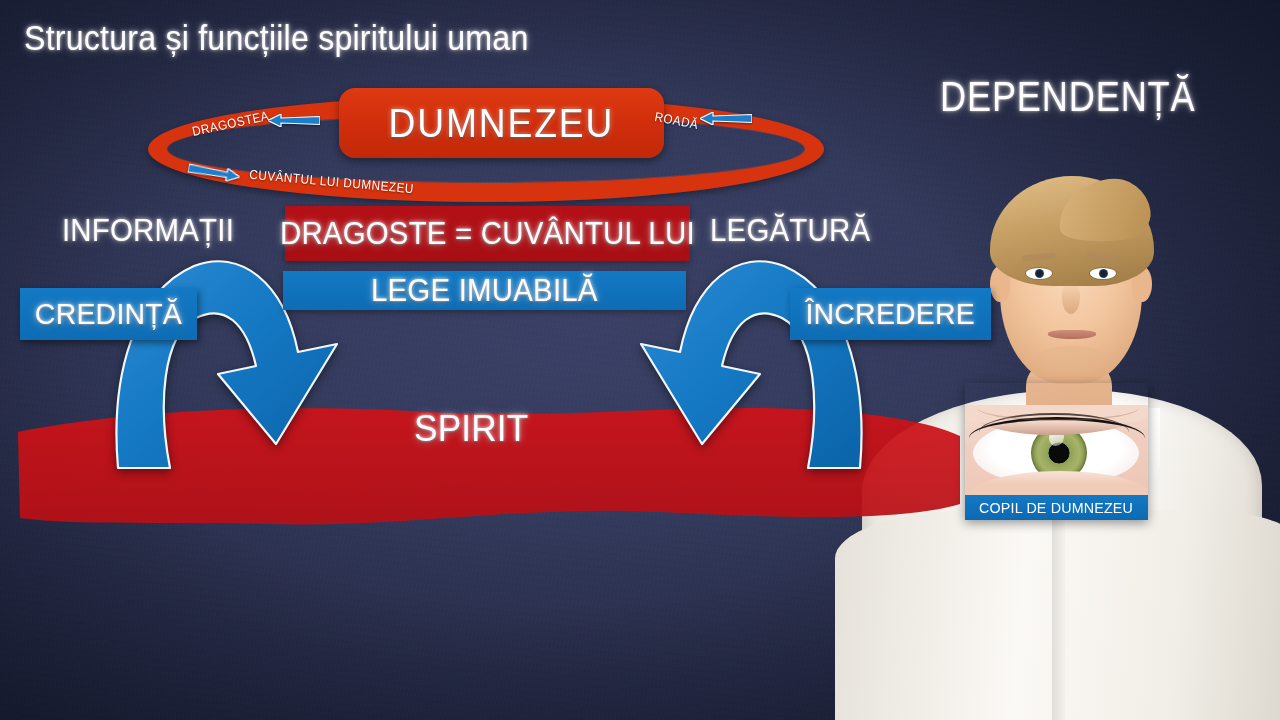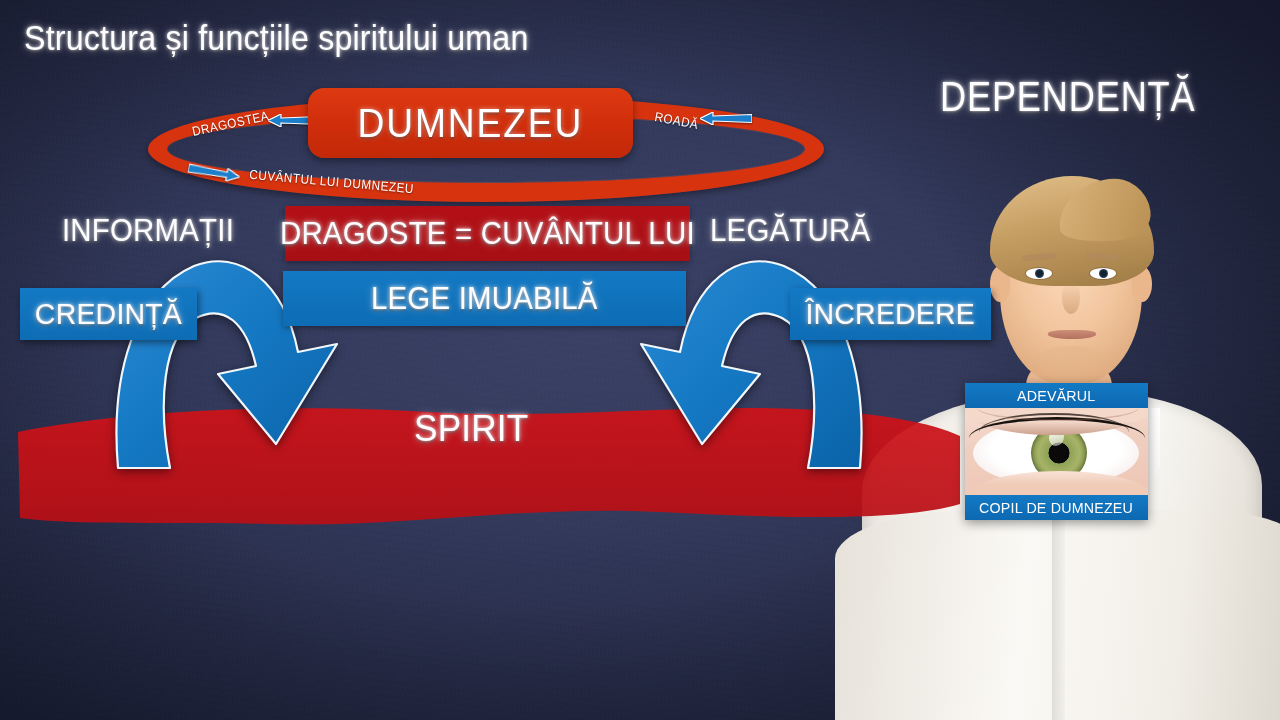--- a/index.html
+++ b/index.html
@@ -138,21 +138,21 @@
   #ring{
     position:absolute; left:148px; top:96px; width:676px; height:106px;
   }
   .ring-ell{
     position:absolute; inset:0;
     border:19px solid #d8330f;
     border-radius:50%;
     box-shadow:0 3px 7px rgba(0,0,0,.38), 0 0 0 1px rgba(255,120,80,.18) inset;
   }
   #dumnezeu-box{
-    position:absolute; left:308px; top:88px;
+    position:absolute; left:339px; top:88px;
     width:325px; height:70px;
     background:linear-gradient(180deg,#dd3a12 0%,#cf2d0b 55%,#c22908 100%);
     border-radius:16px;
     box-shadow:0 3px 8px rgba(0,0,0,.42);
     display:flex; align-items:center; justify-content:center;
   }
   #dumnezeu-box span{
     font-size:40px; letter-spacing:2px; color:#ffffff;
     transform:scaleX(.93);
     text-shadow:0 0 5px rgba(255,255,255,.55),0 2px 3px rgba(0,0,0,.45);
@@ -174,21 +174,21 @@
   
   #bar-red{
     position:absolute; left:285px; top:206px; width:405px; height:55px;
     background:linear-gradient(180deg,#b31016 0%,#a60f14 100%);
     box-shadow:0 2px 6px rgba(0,0,0,.35);
     display:flex; align-items:center; justify-content:center;
   }
   #bar-red span{ font-size:31px; transform:scaleX(.95); white-space:nowrap; }
 
   #bar-blue{
-    position:absolute; left:283px; top:271px; width:403px; height:55px;
+    position:absolute; left:283px; top:271px; width:403px; height:39px;
     background:linear-gradient(180deg,#1379c4 0%,#0d6cb4 100%);
     box-shadow:0 2px 6px rgba(0,0,0,.35);
     display:flex; align-items:center; justify-content:center;
   }
   #bar-blue span{ font-size:31px; transform:scaleX(.95); white-space:nowrap; }
 
   #nevoia{
     position:absolute; left:285px; top:340px; width:403px;
     text-align:center; font-size:31px;
   }
@@ -430,23 +430,20 @@
   <div id="incredere" class="side-box">
     <span class="glow cond">ÎNCREDERE</span>
   </div>
 
   <div id="spirit">
     <span class="glow cond">SPIRIT</span>
   </div>
 
 
   <div id="eye-card">
-    <div class="eye-bar" id="eye-bar-top">
-      <span class="cond">ADEVĂRUL</span>
-    </div>
 
     <div id="eye-photo">
       <div class="eye-white"></div>
       <div class="eye-iris"></div>
       <div class="eye-hl"></div>
       <div class="eye-lidbot"></div>
       <div class="eye-lidtop"></div>
       <div class="eye-lash"></div>
       <div class="eye-lash2"></div>
       <div class="eye-crease"></div>

